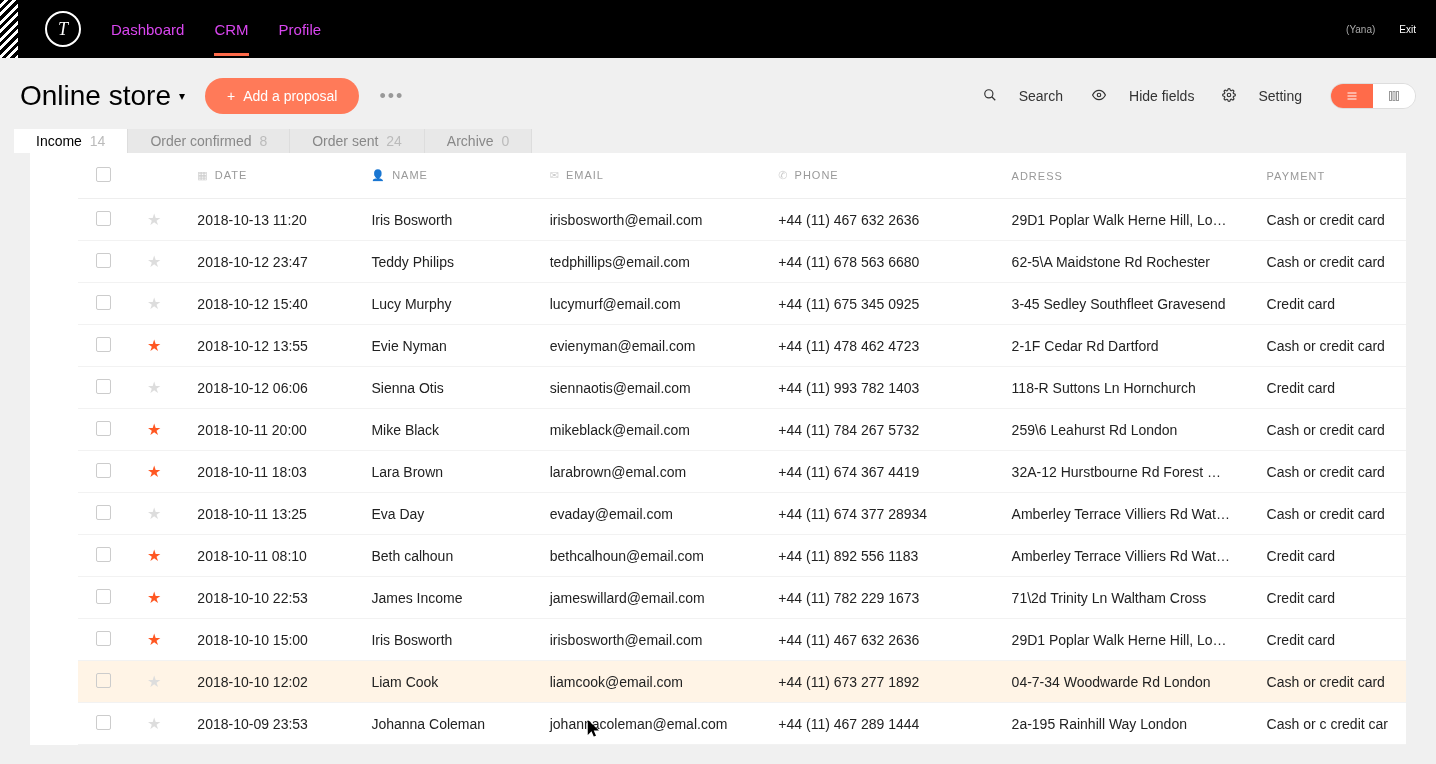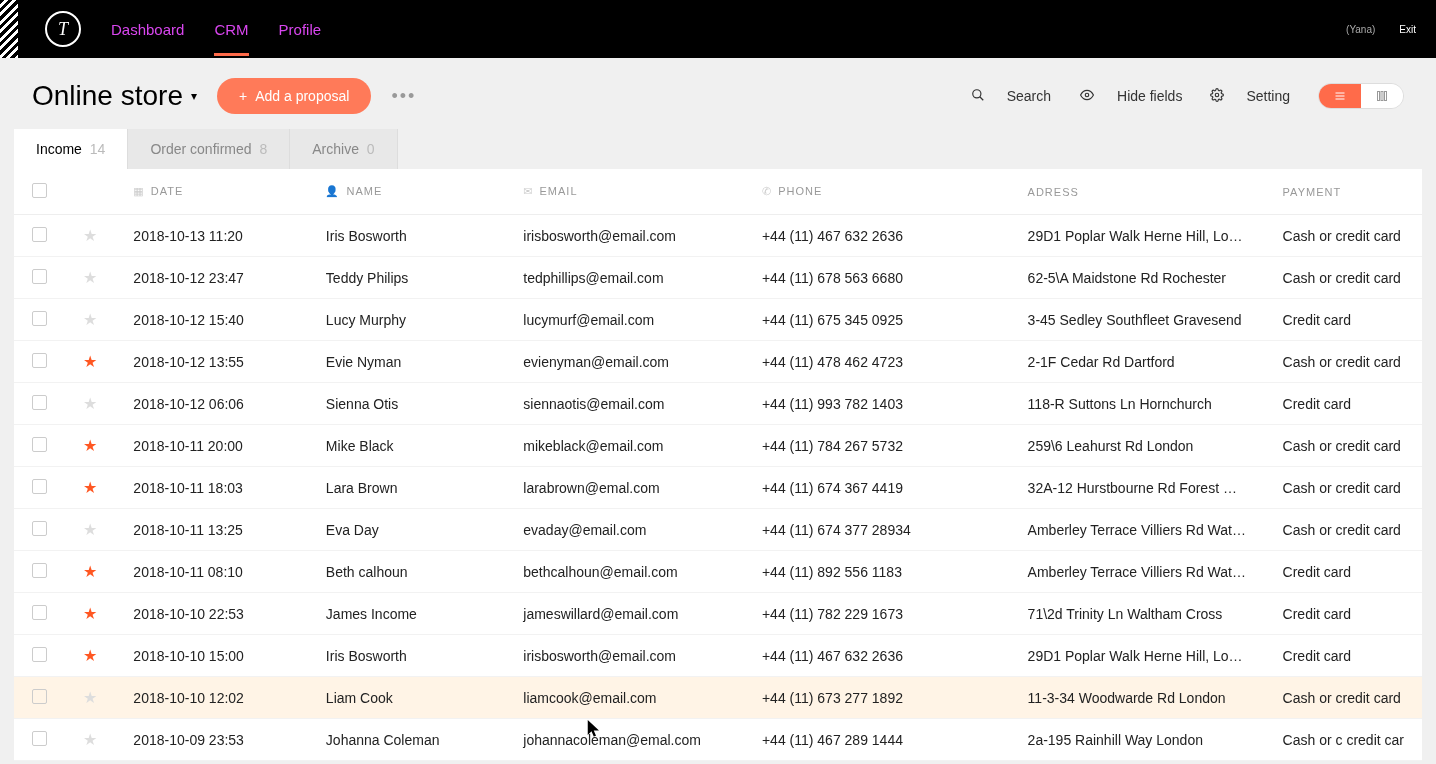--- a/index.html
+++ b/index.html
@@ -10,40 +10,40 @@
 .zigzag { width: 18px; height: 58px; background: repeating-linear-gradient(135deg, #000 0 3px, #fff 3px 6px); position: absolute; left: 0; top: 0; }
 .logo { width: 36px; height: 36px; border: 2px solid #fff; border-radius: 50%; display: flex; align-items: center; justify-content: center; margin-left: 25px; margin-right: 30px; font-style: italic; font-family: Georgia, serif; font-size: 18px; }
 .nav { display: flex; gap: 30px; }
 .nav-item { color: #d946ef; font-size: 15px; cursor: pointer; padding: 18px 0; position: relative; }
 .nav-item.active::after { content: ''; position: absolute; bottom: 0; left: 0; right: 0; height: 3px; background: #ff6b4a; }
 .header-right { margin-left: auto; display: flex; gap: 12px; align-items: center; font-size: 10px; }
 .user-name { color: #aaa; }
 .exit { color: #fff; cursor: pointer; margin-left: 12px; }
 
 
-.toolbar { display: flex; align-items: center; padding: 20px 32px 15px; }
+.toolbar { display: flex; align-items: center; padding: 20px 20px 15px; }
 .page-title { font-size: 28px; font-weight: 400; display: flex; align-items: center; gap: 8px; cursor: pointer; }
 .dropdown-arrow { font-size: 12px; }
 .add-btn { background: #ff7a59; color: #fff; border: none; padding: 10px 22px; border-radius: 20px; margin-left: 20px; cursor: pointer; font-size: 14px; display: flex; align-items: center; gap: 8px; }
 .more-btn { margin-left: 20px; color: #999; cursor: pointer; font-size: 18px; letter-spacing: 2px; }
 .toolbar-right { margin-left: auto; display: flex; gap: 28px; align-items: center; }
 .tool-item { display: flex; align-items: center; gap: 22px; font-size: 14px; color: #333; cursor: pointer; }
 .tool-icon { font-size: 14px; }
 .view-toggle { display: flex; border: 1px solid #ddd; border-radius: 20px; overflow: hidden; }
 .view-btn { padding: 6px 14px; cursor: pointer; background: #fff; display: flex; align-items: center; }
 .view-btn.active { background: #ff6b4a; color: #fff; }
 
 
 .tabs { display: flex; padding: 0 14px; }
-.tab { padding: 12px 22px; background: #e8e8e8; border-right: 1px solid #ddd; cursor: pointer; font-size: 14px; color: #888; }
+.tab { padding: 4px 22px; background: #e8e8e8; border-right: 1px solid #ddd; cursor: pointer; font-size: 14px; color: #888; }
 .tab.active { background: #fff; color: #000; }
 .tab-count { color: #bbb; margin-left: 4px; }
 
 
-.table-wrap { margin: 0 14px; background: #fff; }
+.table-wrap { margin: 0 30px; background: #fff; padding-left: 48px; }
 table { width: 100%; border-collapse: collapse; }
 th { text-align: left; padding: 14px 18px; font-size: 11px; font-weight: 500; color: #999; letter-spacing: 1px; border-bottom: 1px solid #eee; }
 th .th-icon { margin-right: 6px; color: #ccc; }
 td { padding: 11px 18px; font-size: 14px; border-bottom: 1px solid #f2f2f2; color: #222; white-space: nowrap; overflow: hidden; text-overflow: ellipsis; }
 tr.highlighted td { background: #fff4e6; }
 .col-check { width: 45px; }
 .col-star { width: 40px; }
 .col-date { width: 195px; }
 .col-name { width: 200px; }
 .col-email { width: 240px; }
@@ -131,20 +131,21 @@
             <rect x="17" y="3" width="4" height="18"></rect>
           </svg>
       </div>
     </div>
   </div>
 </div>
 
 <div class="tabs" id="tabs">
     <div class="tab active">Income <span class="tab-count">14</span></div>
     <div class="tab">Order confirmed <span class="tab-count">8</span></div>
+    <div class="tab">Order sent <span class="tab-count">24</span></div>
     <div class="tab">Archive <span class="tab-count">0</span></div>
   </div>
 
 <div class="table-wrap">
   <table>
     <thead>
       <tr>
         <th class="col-check"><span class="checkbox"></span></th>
         <th class="col-star"></th>
         <th class="col-date"><span class="th-icon">▦</span><span>DATE</span></th>
@@ -266,21 +267,21 @@
           <td class="col-addr">29D1 Poplar Walk Herne Hill, Lond...</td>
           <td class="col-pay">Credit card</td>
         </tr>
         <tr class="highlighted">
           <td class="col-check"><span class="checkbox"></span></td>
           <td class="col-star"><span class="star off">★</span></td>
           <td class="col-date">2018-10-10 12:02</td>
           <td class="col-name">Liam Cook</td>
           <td class="col-email">liamcook@email.com</td>
           <td class="col-phone">+44 (11) 673 277 1892</td>
-          <td class="col-addr">11-3-34 Woodwarde Rd London</td>
+          <td class="col-addr">04-7-34 Woodwarde Rd London</td>
           <td class="col-pay">Cash or credit card</td>
         </tr>
         <tr>
           <td class="col-check"><span class="checkbox"></span></td>
           <td class="col-star"><span class="star off">★</span></td>
           <td class="col-date">2018-10-09 23:53</td>
           <td class="col-name">Johanna Coleman</td>
           <td class="col-email">johannacoleman@emal.com</td>
           <td class="col-phone">+44 (11) 467 289 1444</td>
           <td class="col-addr">2a-195 Rainhill Way London</td>

